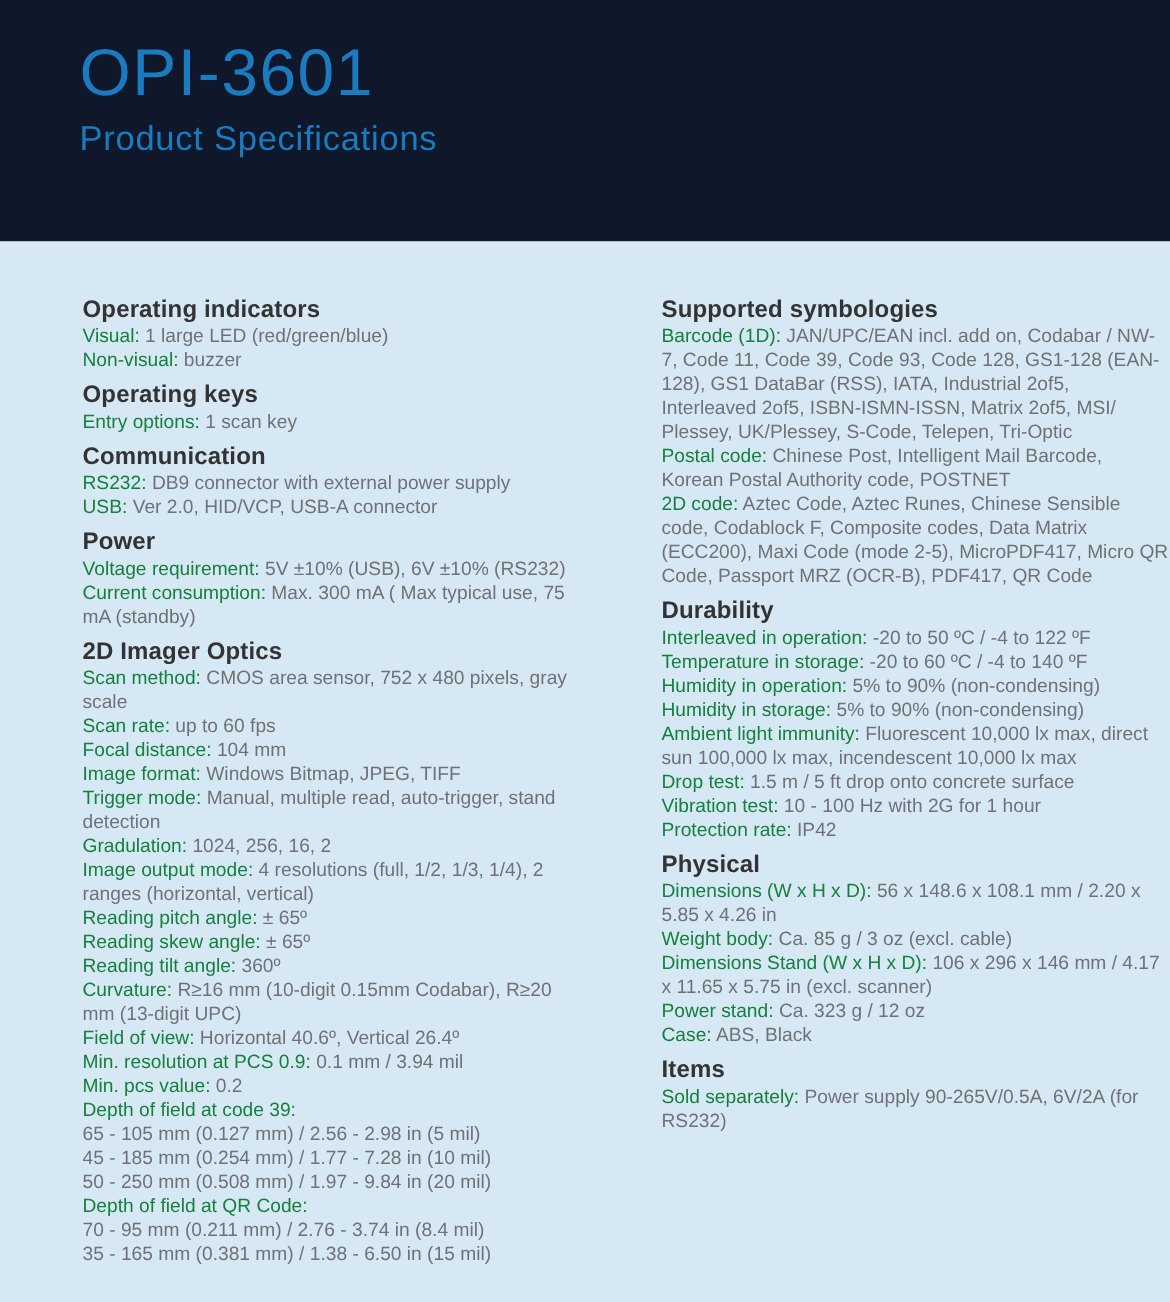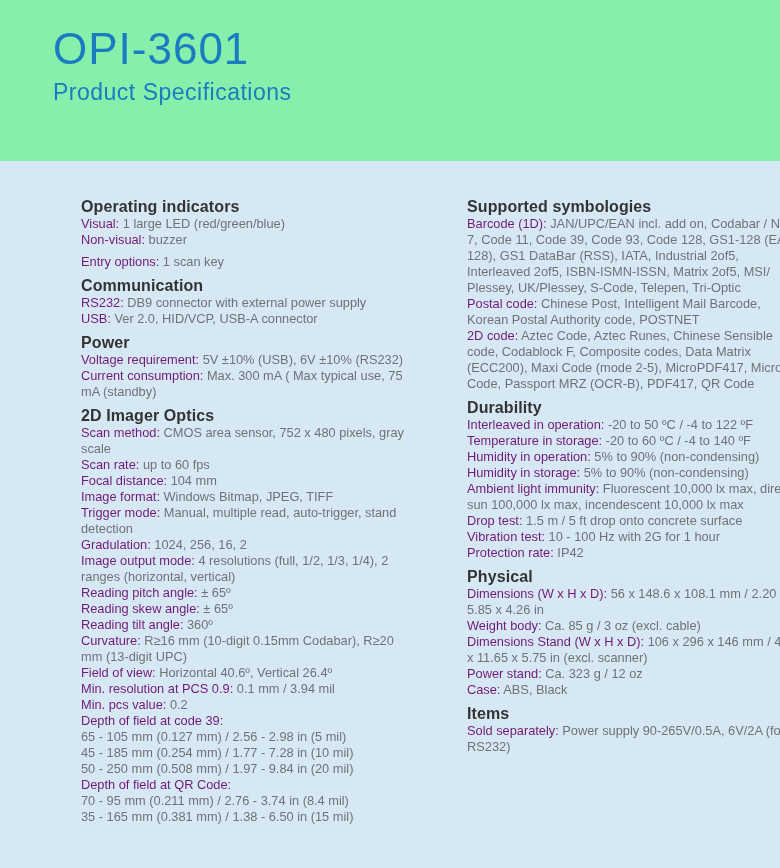--- a/index.html
+++ b/index.html
@@ -13,21 +13,21 @@
   .page {
     width: 780px;
     height: 868px;
     background: #ffffff;
     display: flex;
     flex-direction: column;
   }
   .page-header {
     height: 161px;
     padding: 26px 0 0 53px;
-    background: #86efac;
+    background: #0f172a;
     flex: 0 0 auto;
   }
   .product-title {
     font-size: 44px;
     line-height: 46px;
     font-weight: 400;
     letter-spacing: 1px;
     color: #1a7bc0;
   }
   .page-subtitle {
@@ -35,38 +35,38 @@
     font-size: 23px;
     line-height: 26px;
     font-weight: 400;
     letter-spacing: 0.5px;
     color: #1a7bc0;
   }
   .spec-panel {
     flex: 1 1 auto;
     background: #d7e8f5;
     display: flex;
-    padding: 36px 20px 0 81px;
+    padding: 36px 20px 0 55px;
   }
   .spec-col { width: 335px; flex: 0 0 auto; }
   .spec-col.right { margin-left: 51px; width: 338px; }
   .spec-section { margin-bottom: 6px; }
   .section-title {
     font-size: 16px;
     line-height: 19px;
     font-weight: 700;
     color: #333333;
     letter-spacing: 0.1px;
   }
   .row {
     font-size: 12.8px;
     line-height: 16px;
     color: #6f7275;
   }
-  .row .label { color: #701a75; }
+  .row .label { color: #15803d; }
   .row .value { color: #6f7275; }
 </style>
 </head>
 <body>
 
 <div class="page">
   <header class="page-header">
     <h1 class="product-title">OPI-3601</h1>
     <h2 class="page-subtitle">Product Specifications</h2>
   </header>
@@ -74,20 +74,21 @@
     <div class="spec-col left">
   <section class="spec-section">
     <h3 class="section-title">Operating indicators</h3>
 
   <p class="row"><span class="label">Visual: </span><span class="value">1 large LED (red/green/blue)</span></p>
 
   <p class="row"><span class="label">Non-visual: </span><span class="value">buzzer</span></p>
 </section>
 
   <section class="spec-section">
+    <h3 class="section-title">Operating keys</h3>
 
   <p class="row"><span class="label">Entry options: </span><span class="value">1 scan key</span></p>
 </section>
 
   <section class="spec-section">
     <h3 class="section-title">Communication</h3>
 
   <p class="row"><span class="label">RS232: </span><span class="value">DB9 connector with external power supply</span></p>
 
   <p class="row"><span class="label">USB: </span><span class="value">Ver 2.0, HID/VCP, USB-A connector</span></p>

